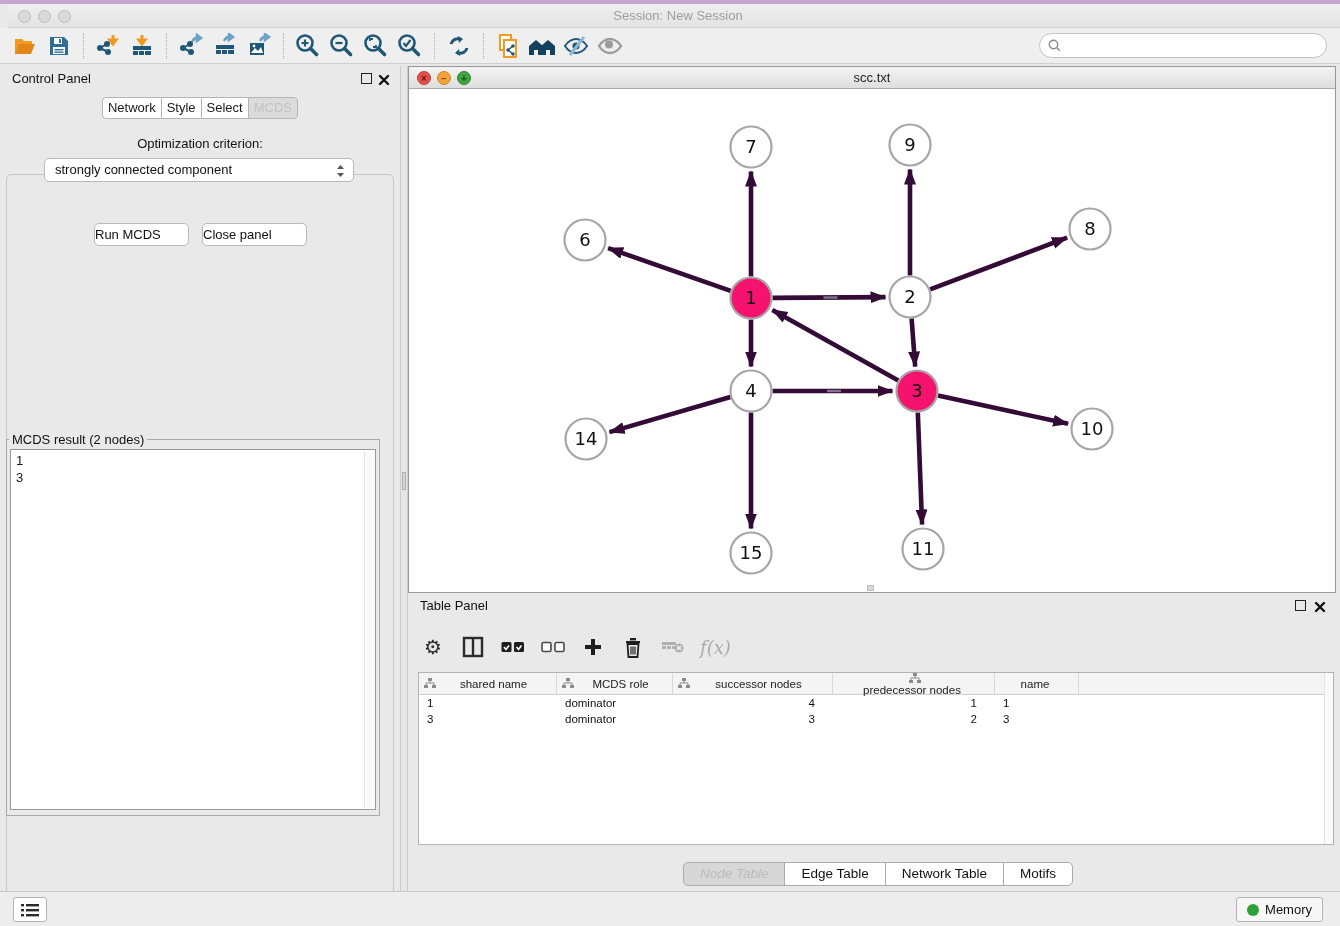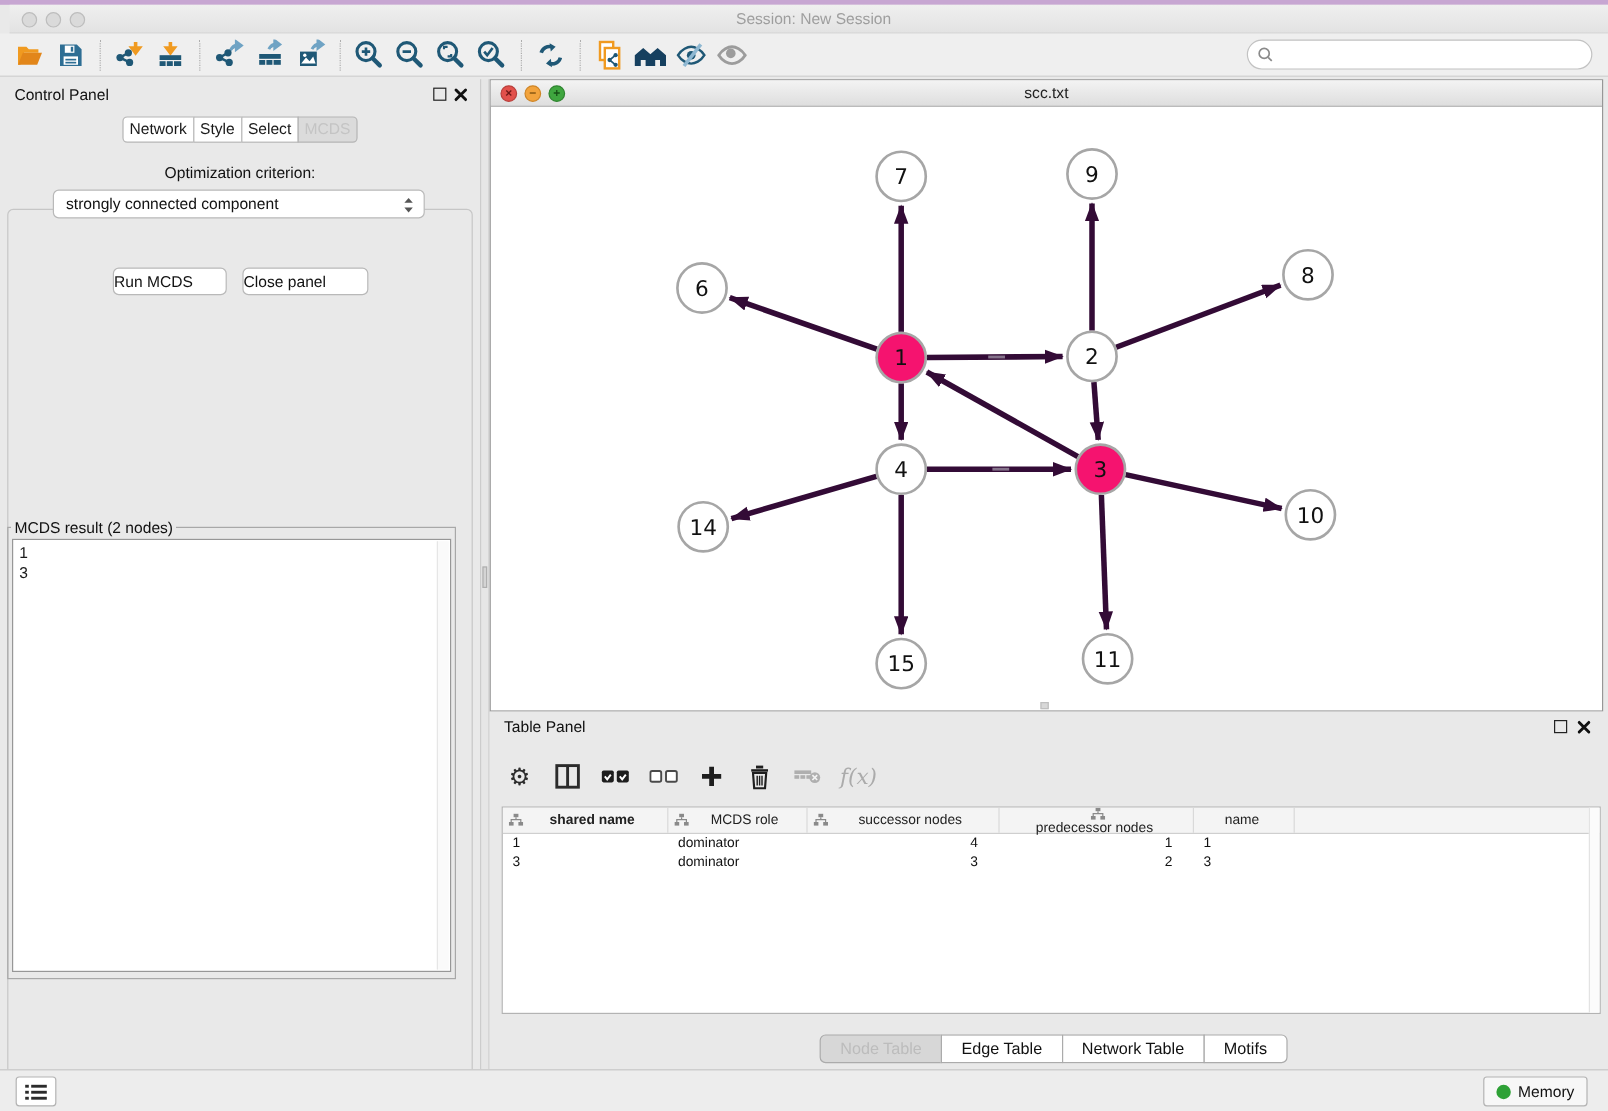--- a/index.html
+++ b/index.html
@@ -91,21 +91,21 @@
   #nt-header { display:flex; height:22px; background:#F4F4F4; border-bottom:1px solid #CFCFCF; }
   .nt-hcell { display:flex; align-items:center; border-right:1px solid #D9D9D9;
     font-size:11.5px; color:#222; padding-left:5px; position:relative; }
   .nt-hlabel { flex:1; text-align:center; padding-right:8px; }
   .nt-row { display:flex; height:16px; }
   .nt-cell { font-size:11.5px; color:#111; line-height:16px; padding:0 8px; overflow:hidden; }
   #nt-scroll { position:absolute; top:0; right:0; bottom:0; width:9px; background:#FBFBFB; border-left:1px solid #E3E3E3; }
   #tp-tabs { position:absolute; left:0; top:269px; width:100%; display:flex; justify-content:center; }
   .tp-tab { height:24px; line-height:22px; padding:0 16px; font-size:13.5px; background:#fff;
     border:1px solid #ABABAB; margin-left:-1px; color:#111; }
-  .tp-tab:first-child { border-radius:5px 0 0 5px; margin-left:8px; }
+  .tp-tab:first-child { border-radius:5px 0 0 5px; margin-left:8px;font-style:italic; }
   .tp-tab:last-child { border-radius:0 5px 5px 0; }
   .tp-tab.selected { background:#D7D7D7; color:#BCBCBC; }
 
   
   #status-bar { left:0; top:891px; width:1340px; height:35px; background:#EDEDED; border-top:1px solid #C6C6C6; }
   #list-btn { position:absolute; left:13px; top:5px; width:34px; height:25px; background:#fff;
     border:1px solid #B3B3B3; border-radius:3px; display:flex; align-items:center; justify-content:center; }
   #memory-btn { position:absolute; right:17px; top:5px; height:25px; background:#F7F7F7;
     border:1px solid #B3B3B3; border-radius:3px; display:flex; align-items:center; gap:6px;
     padding:0 10px; font-size:13px; color:#111; }
@@ -427,21 +427,21 @@
           <circle cx="18" cy="9" r="4.5" fill="#6B6B6B"></circle>
           <path d="M16 7l4 4M20 7l-4 4" stroke="#fff" stroke-width="1.4"></path>
         </svg>
     </span>
     <span class="tp-icon">
         <span id="fx-label">f(x)</span>
       </span>
   </div>
   <div id="node-table">
     <div id="nt-header">
-        <div class="nt-hcell" style="width: 138px; font-weight: bold;">
+        <div class="nt-hcell" style="width: 138px;">
           <svg width="12" height="11" viewBox="0 0 12 11" style="flex:none;margin-right:3px">
             <g fill="#8A8A8A">
               <rect x="4" y="0" width="4" height="3"></rect>
               <rect x="0" y="7" width="4" height="3"></rect>
               <rect x="8" y="7" width="4" height="3"></rect>
             </g>
             <path d="M6 3v2M2 7V5h8v2" stroke="#8A8A8A" fill="none"></path>
           </svg>
           <span class="nt-hlabel">shared name</span>
         </div>

